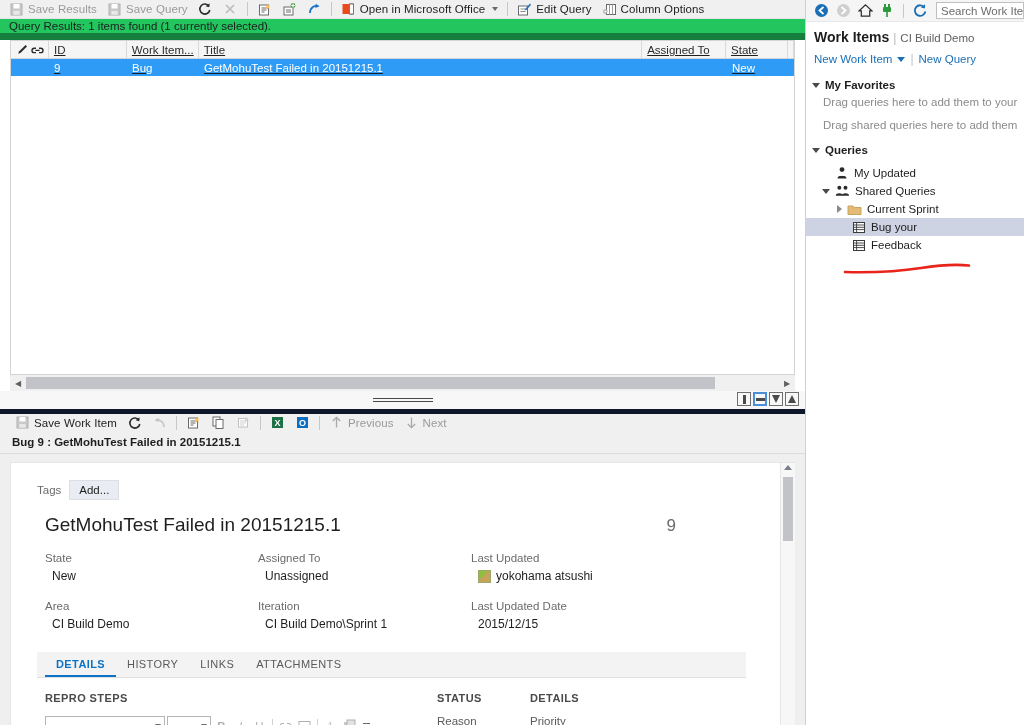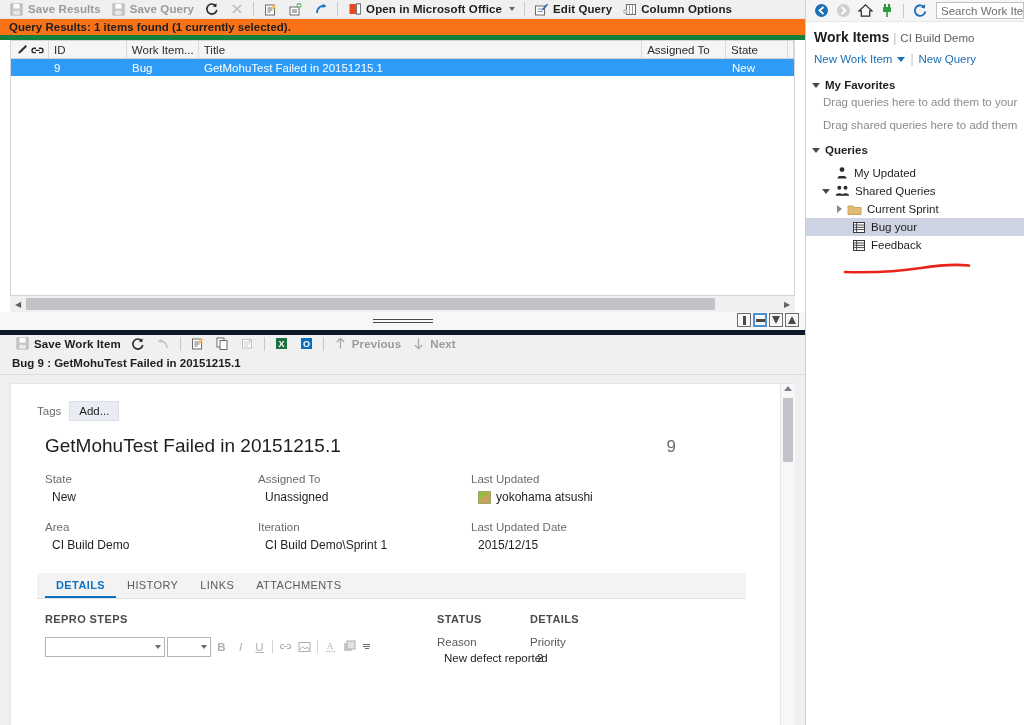--- a/index.html
+++ b/index.html
@@ -24,38 +24,37 @@
     border-bottom: 1px solid #e4e4e4;
     padding-left: 4px; flex: none;
   }
   .tb-btn {
     display: flex; align-items: center; gap: 4px;
     height: 18px; padding: 0 5px; white-space: nowrap;
     font-size: 11.5px; color: #1e1e1e; cursor: default;
   }
   .tb-btn.disabled { color: #9a9a9a; }
   .tb-sep { width: 1px; height: 14px; background: #c8c8c8; margin: 0 4px; }
-  .tb-lbl { letter-spacing: 0.1px; font-weight: bold; }
+  .tb-lbl { letter-spacing: 0.1px; }
   .ico { width: 15px; height: 15px; display: inline-flex;
          align-items: center; justify-content: center; flex: none; }
   .ico svg { display: block; }
 
   
   .status-strip {
-    height: 21px; background: #f97316; display: flex; align-items: center;
+    height: 21px; background: #22c55e; display: flex; align-items: center;
     padding-left: 9px; font-size: 11.5px; color: #1e1e1e; flex: none;
-    border-bottom: 5px solid #15803d;
-    font-weight: bold;
+    border-bottom: 7px solid #15803d;
   }
 
   
-  .grid-wrap { flex: none; height: 256px; display: flex; flex-direction: column;
+  .grid-wrap { flex: none; height: 335px; display: flex; flex-direction: column;
                border-top: 1px solid #d4d4d4; margin: 0 10px; background:#fff;
                border-left: 1px solid #d4d4d4; border-right: 1px solid #d4d4d4;
-               border-bottom: 1px solid #d4d4d4; }
+               border-bottom: 1px solid #d4d4d4; text-decoration: underline; }
   .grid-head { height: 18px; display: flex; background: #f5f5f5;
                border-bottom: 1px solid #d4d4d4; flex: none; }
   .gh {
     display: flex; align-items: center; padding-left: 5px;
     border-right: 1px solid #d9d9d9; font-size: 11.5px; color: #2b2b2b;
     overflow: hidden; white-space: nowrap; height: 100%;
   }
   .gh.icons { justify-content: flex-start; gap: 3px; padding-left: 4px; }
   .grid-body { flex: 1; background: #ffffff; overflow: hidden; }
   .grid-row { height: 17px; display: flex; background: #2e9cf6; color: #ffffff; }

